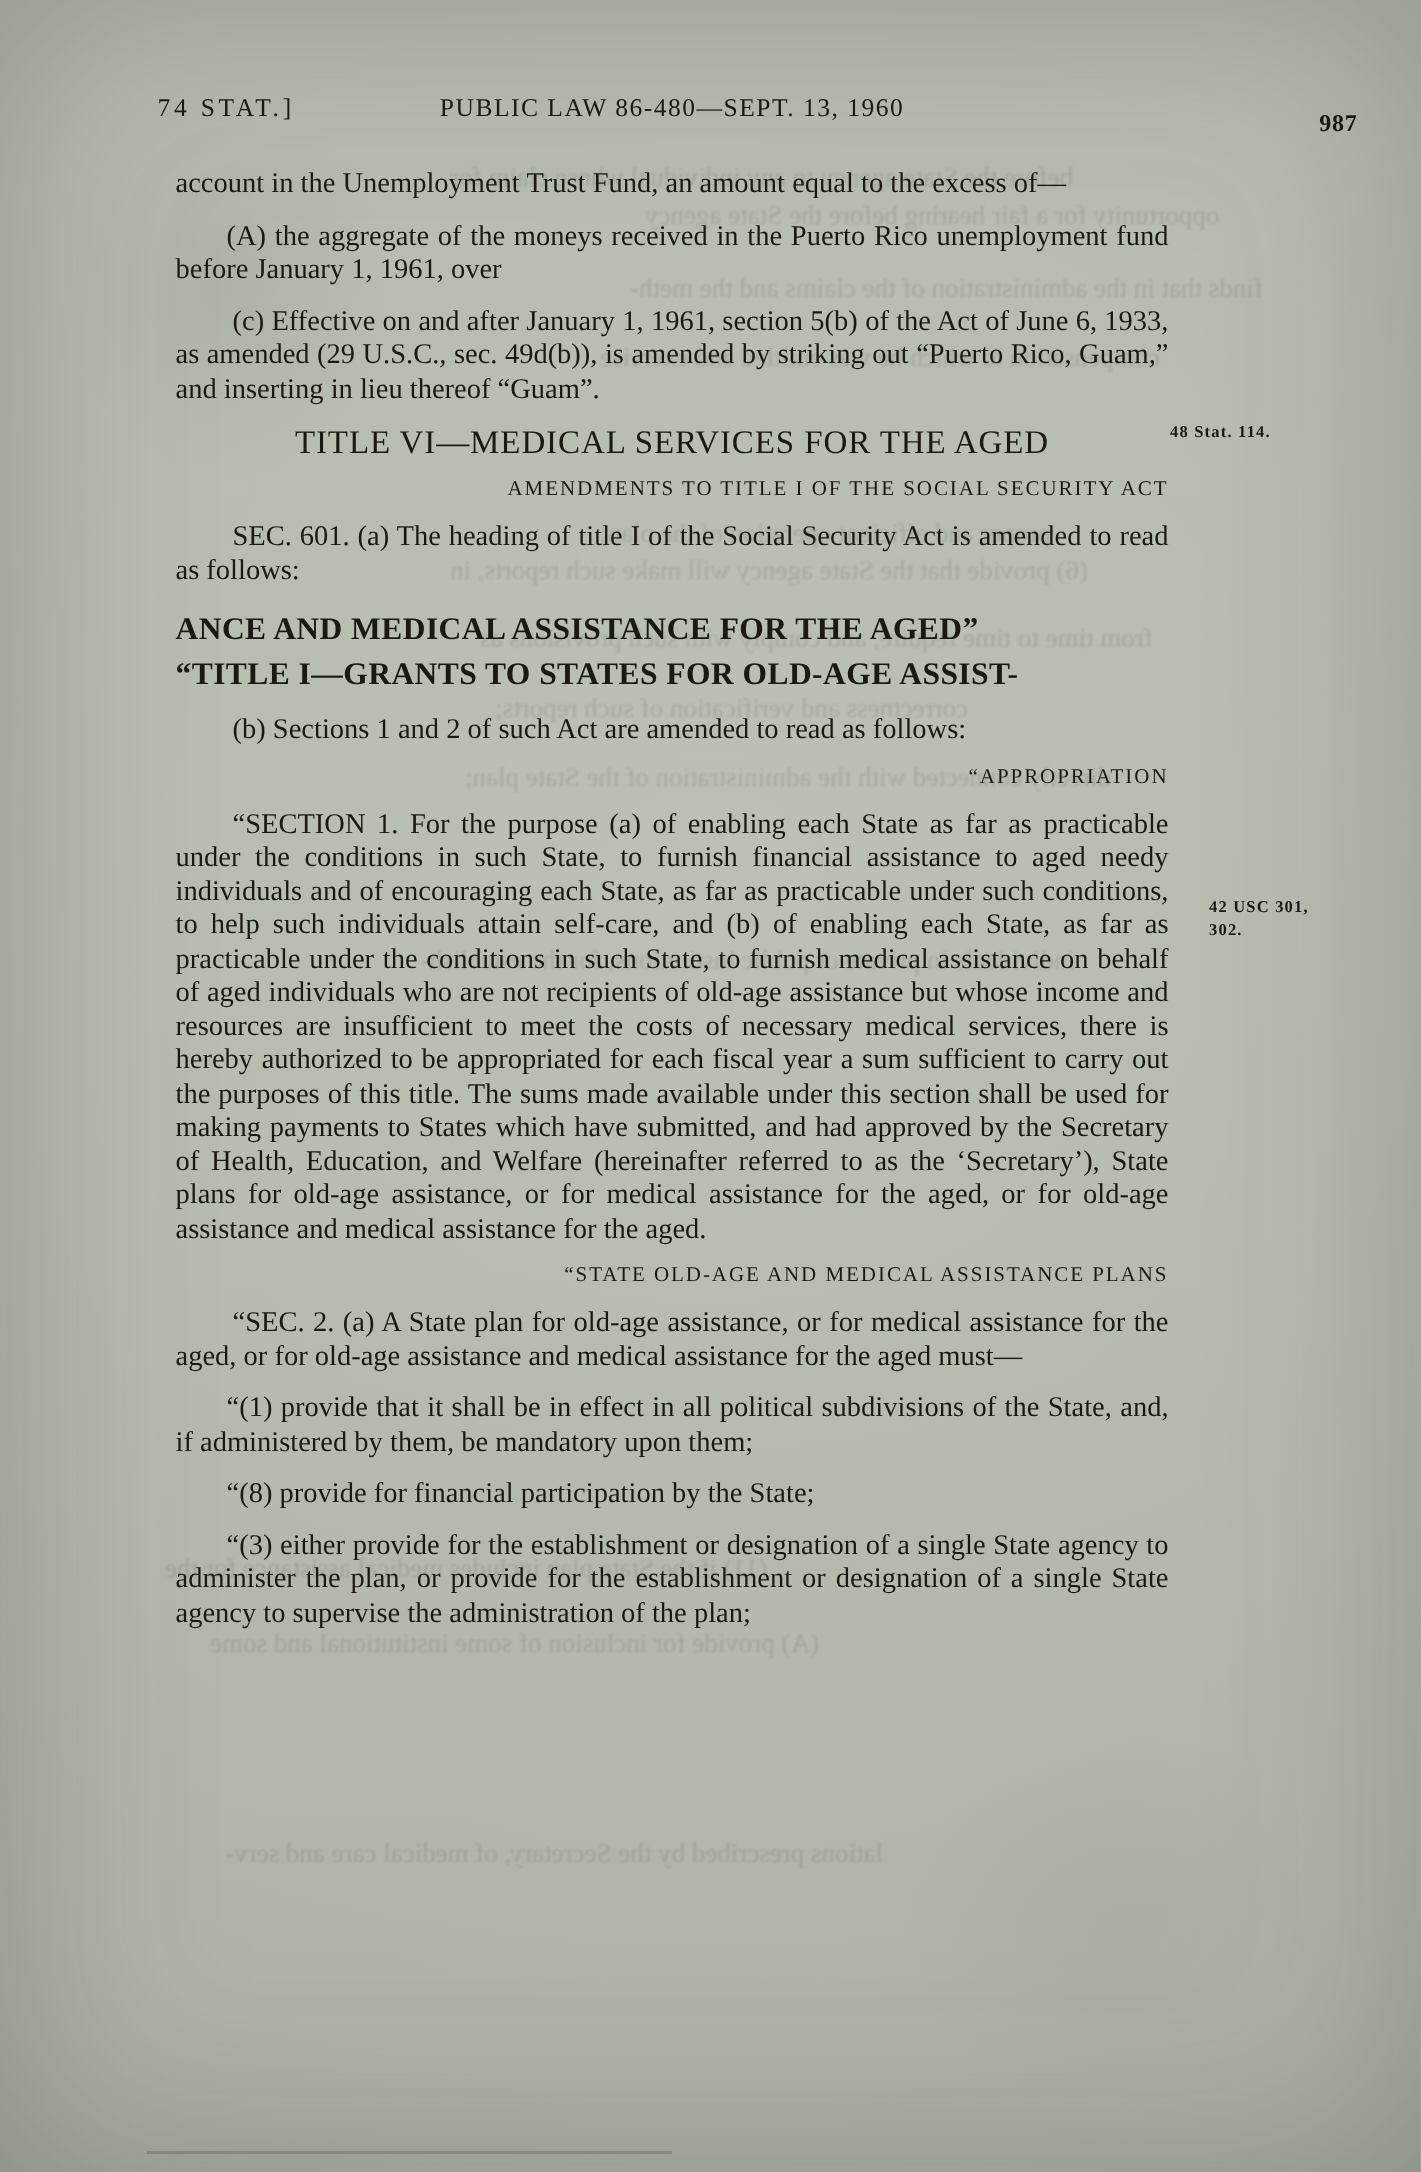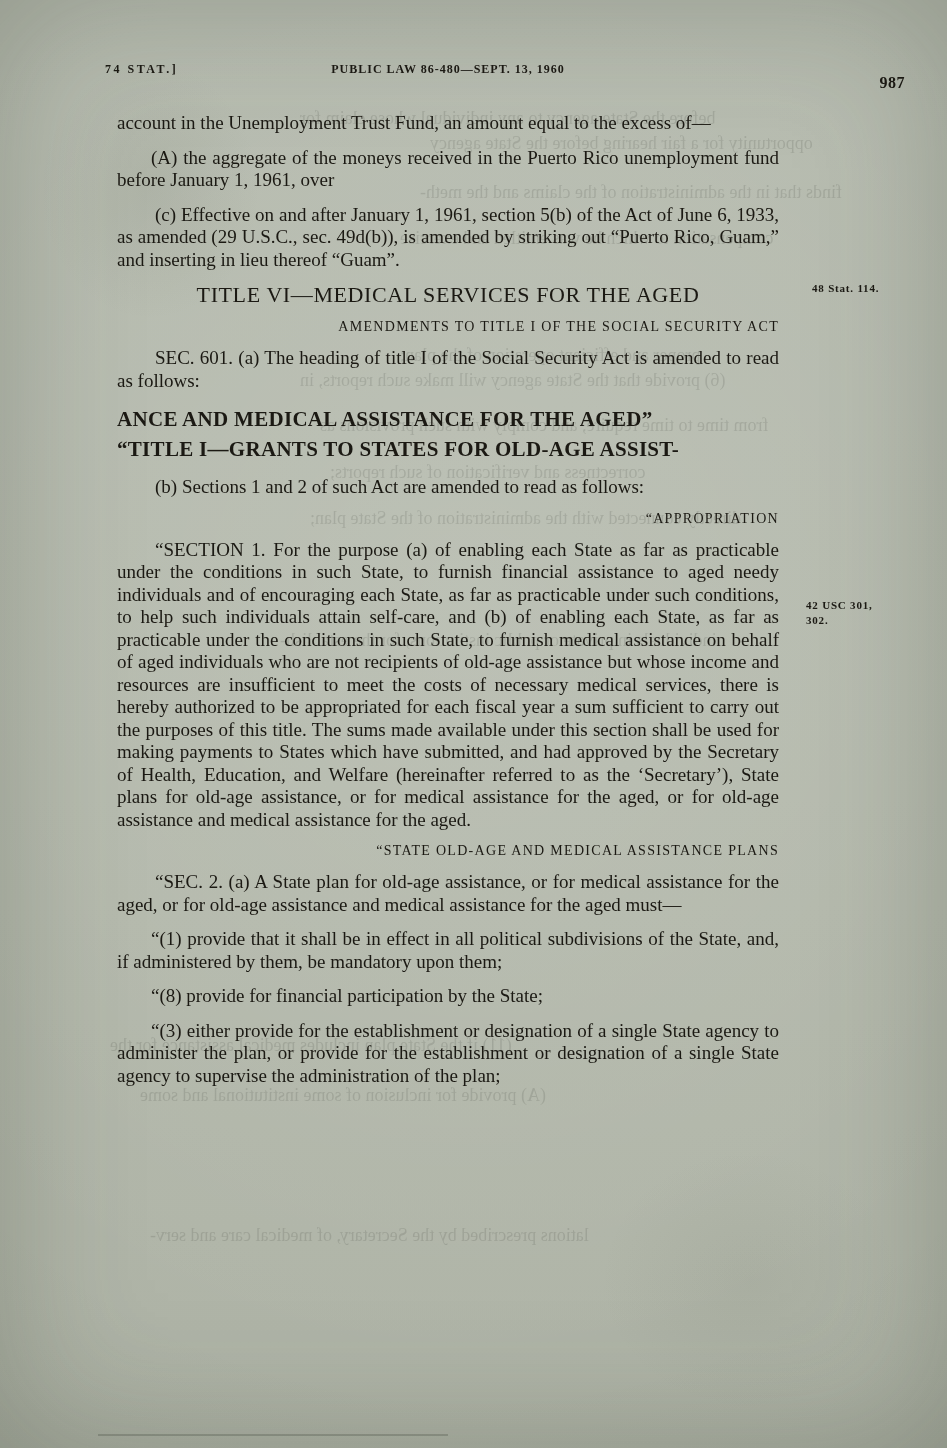--- a/index.html
+++ b/index.html
@@ -34,22 +34,22 @@
     white-space: nowrap;
     pointer-events: none;
   }
   
   .header {
     position: absolute;
     left: 105px;
     top: 62px;
     width: 686px;
     height: 22px;
-    font-weight: bold;
-    font-size: 12px;
+    font-weight: normal;
+    font-size: 17px;
   }
   .h-left {
     position: absolute;
     left: 0;
     top: 0;
     letter-spacing: 2.5px;
   }
   .h-center {
     position: absolute;
     left: 0;
@@ -68,21 +68,21 @@
   }
   
   .note {
     position: absolute;
     font-size: 11px;
     font-weight: bold;
     letter-spacing: 0.8px;
     line-height: 15px;
     width: 130px;
   }
-  .note-stat { left: 812px; top: 281px; }
+  .note-stat { left: 780px; top: 281px; }
   .note-usc  { left: 806px; top: 598px; }
   
   .content {
     position: absolute;
     left: 105px;
     top: 100px;
     width: 686px;
     font-size: 19px;
     line-height: 22.5px;
     text-align: justify;

